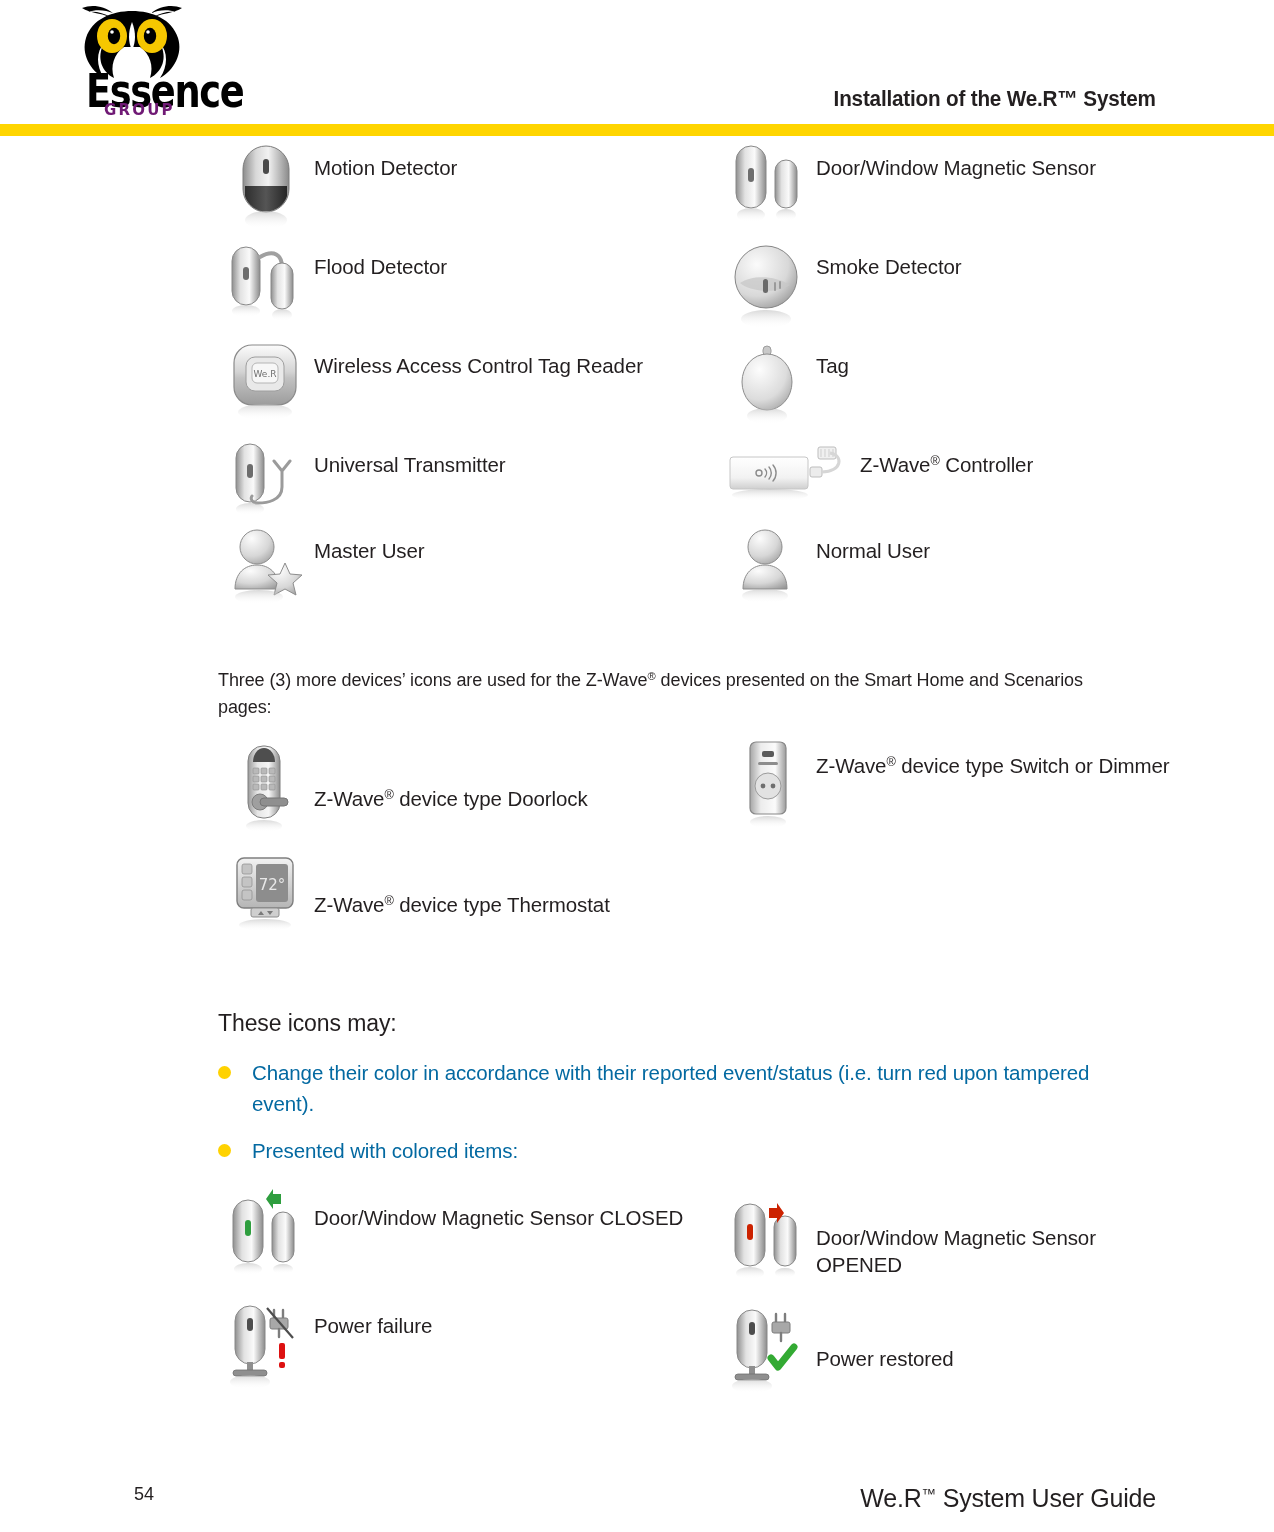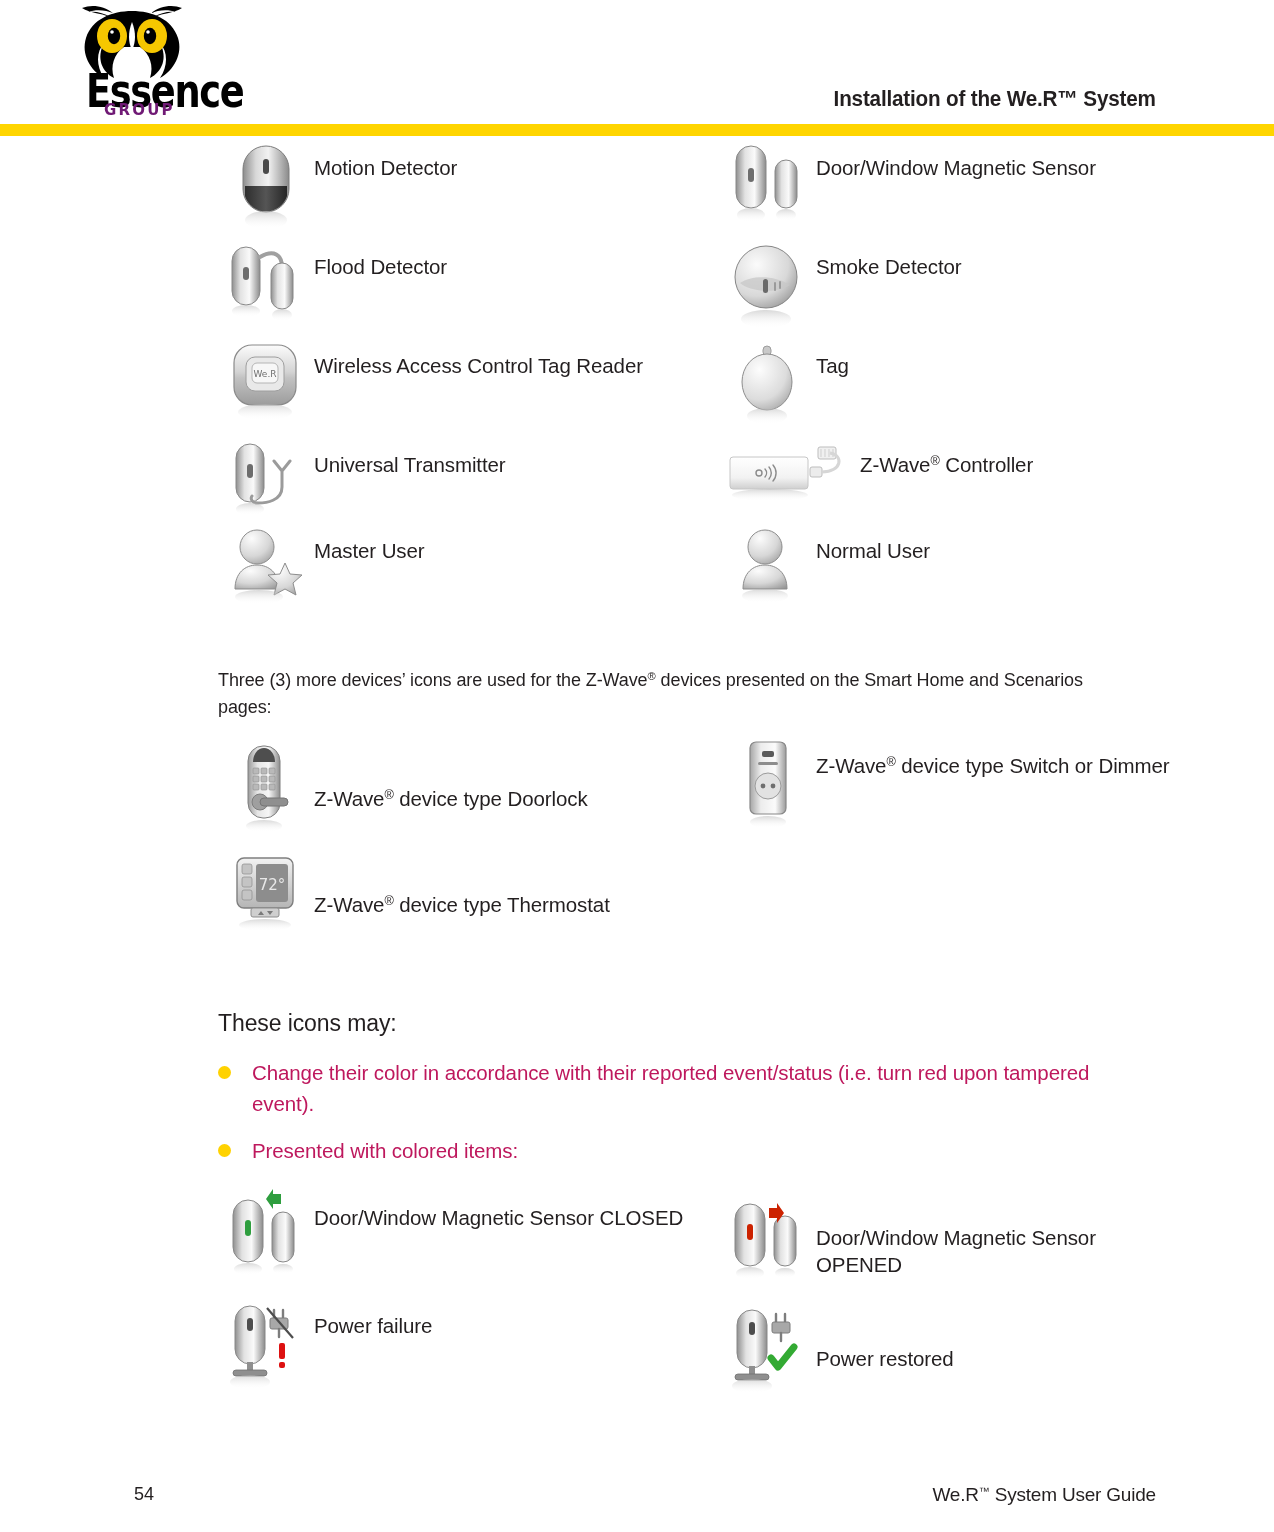--- a/index.html
+++ b/index.html
@@ -158,21 +158,21 @@
   }
   .dot span {
     display: block;
     width: 13px; height: 13px;
     border-radius: 50%;
     background: #ffd200;
   }
   .bullet-text {
     font-size: 20.5px;
     line-height: 1.52;
-    color: #be185d;
+    color: #0369a1;
     letter-spacing: -0.1px;
     max-width: 855px;
   }
 
   .status-grid { margin-top: 24px; }
   .srow { position: relative; display: flex; width: 1274px; }
   .scell-left  { width: 480px; margin-left: 218px; display: flex; align-items: flex-start; }
   .scell-right { width: 460px; margin-left: 22px; display: flex; align-items: center; }
   .sicon { width: 96px; min-width: 96px; display: flex; justify-content: center; }
 
@@ -185,21 +185,21 @@
   }
   .footer-page {
     position: absolute;
     left: 134px; top: 0;
     font-size: 18px;
     color: #231f20;
   }
   .footer-right {
     position: absolute;
     right: 118px; top: 0;
-    font-size: 19px;
+    font-size: 25px;
     color: #231f20;
     white-space: nowrap;
     letter-spacing: -0.2px;
   }
   .footer-right sup { font-size: 0.58em; vertical-align: 0.55em; }
 
   svg.dev { display: block; overflow: visible; }
 </style>
 </head>
 <body>

